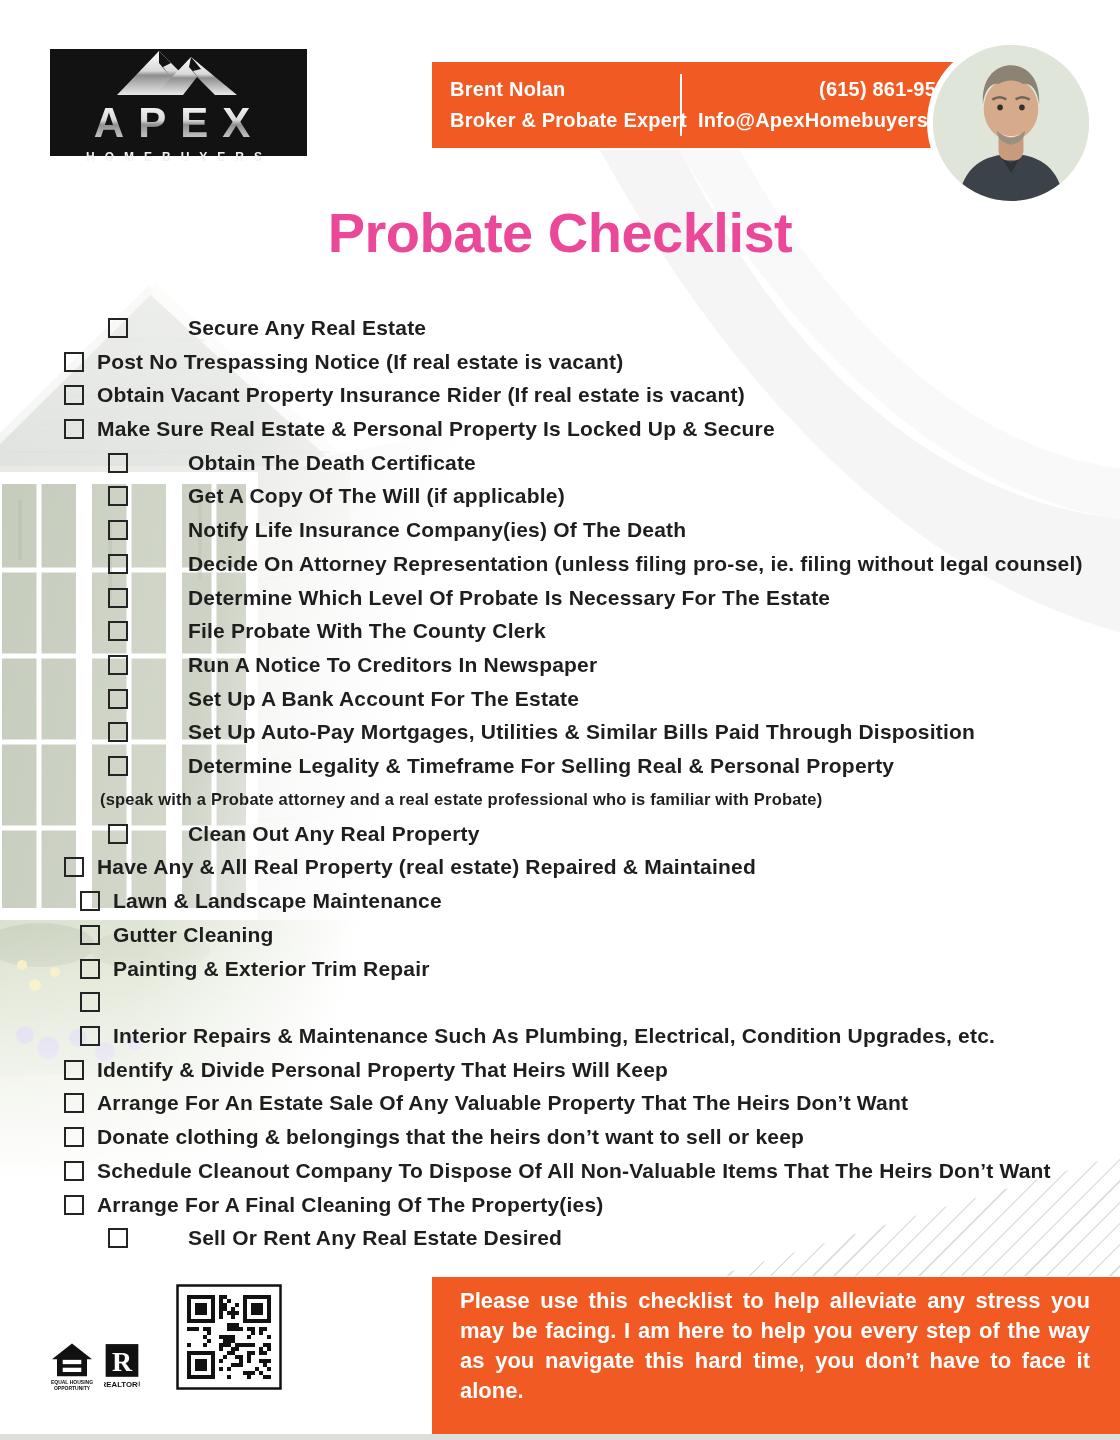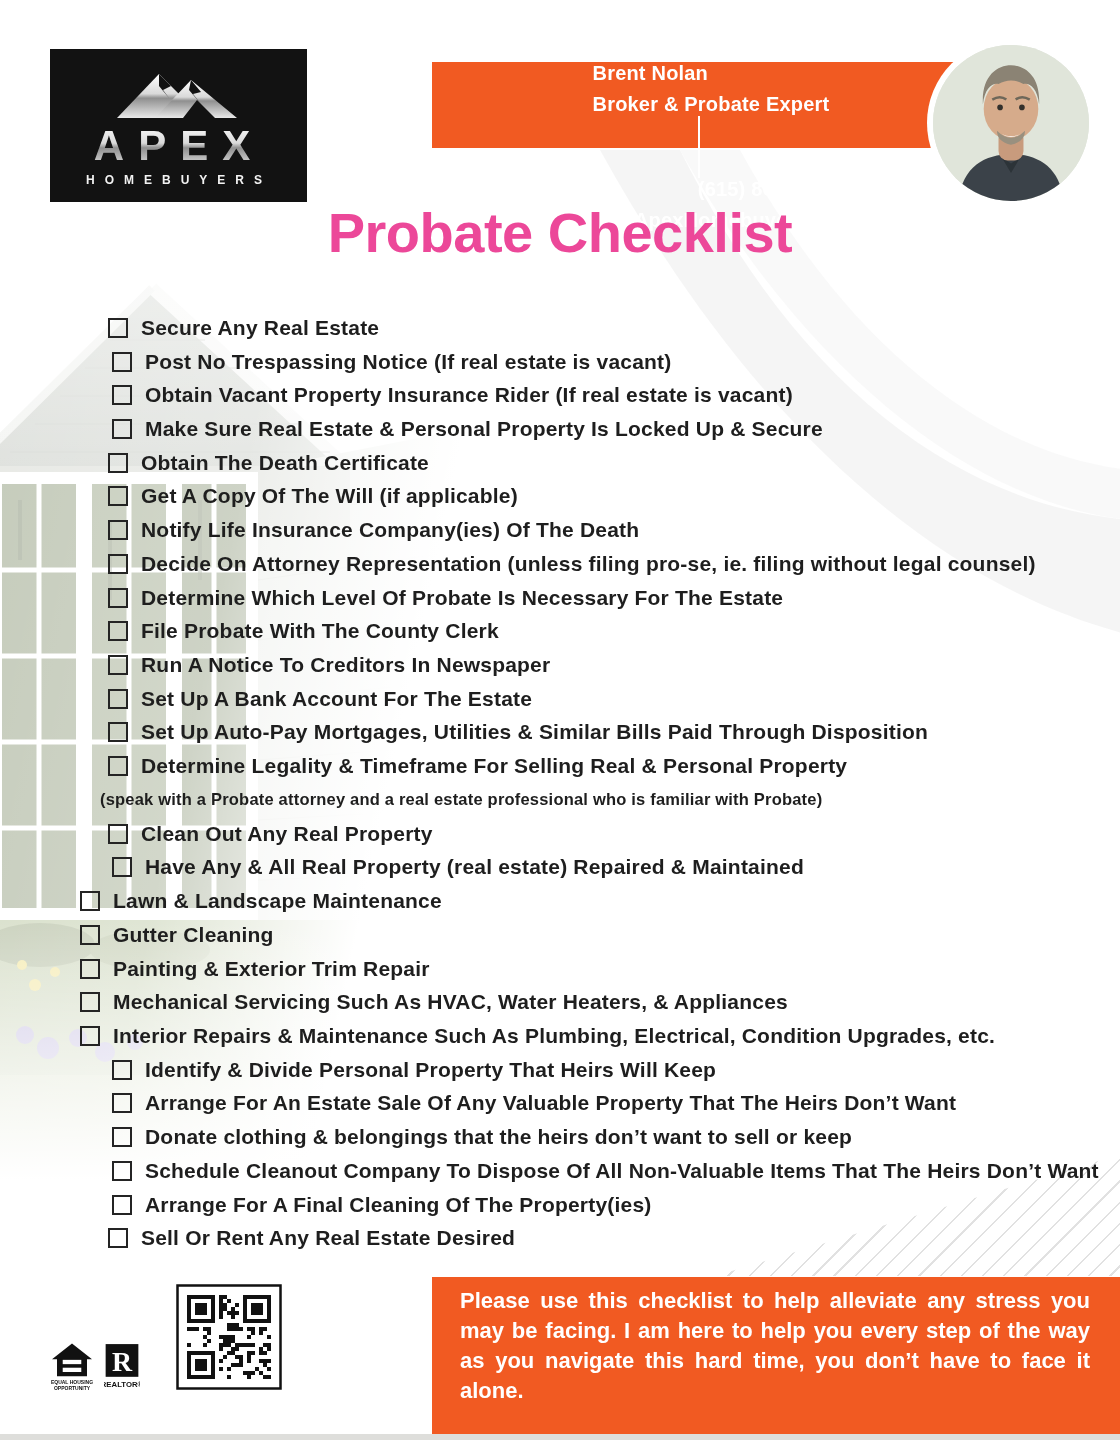--- a/index.html
+++ b/index.html
@@ -19,46 +19,46 @@
   .swoosh{position:absolute;left:0;top:0;z-index:0;}
   .hatch{
     position:absolute;left:660px;top:1152px;width:460px;height:124px;z-index:0;
     background:repeating-linear-gradient(135deg, rgba(120,120,120,.22) 0 1.6px, transparent 1.6px 15px);
     clip-path:polygon(12% 100%, 100% 2%, 100% 100%);
   }
   .page-edge{position:absolute;left:0;right:0;bottom:0;height:6px;background:#dededb;z-index:3;}
 
   
   .logo-box{
-    position:absolute;left:50px;top:49px;width:257px;height:153px;
+    position:absolute;left:50px;top:49px;width:257px;height:107px;
     background:#121212;z-index:2;display:flex;align-items:center;justify-content:center;
   }
   .banner{
     position:absolute;left:432px;top:62px;width:533px;height:86px;z-index:2;
-    display:flex;align-items:center;color:#fff;flex-direction:column;
+    display:flex;align-items:center;color:#fff;
   }
   .banner .col{display:flex;flex-direction:column;gap:8px;}
   .banner .col.left{padding-left:18px;width:230px;}
   .banner .col.right{padding-left:16px;text-align:right;}
   .banner .line{font-size:20px;font-weight:700;letter-spacing:.2px;white-space:nowrap;}
   .banner .vr{width:2px;height:62px;background:#fff;flex:none;}
   .avatar{
     position:absolute;left:933px;top:45px;width:156px;height:156px;z-index:3;
     border-radius:50%;overflow:hidden;background:#e3e7de;box-shadow:0 0 0 6px #fff;
   }
   .title{
     position:absolute;left:0;top:200px;width:1120px;z-index:2;margin:0;
     text-align:center;font-size:56px;font-weight:800;color:#ec4899;letter-spacing:-.5px;
   }
 
   
   .checklist{position:absolute;left:0;top:311px;width:1120px;z-index:2;}
   .row{height:33.72px;display:flex;align-items:center;}
-  .lvl0{padding-left:108px;}
-  .lvl1{padding-left:112px;}
+  .lvl0{padding-left:108px;gap:47px;}
+  .lvl1{padding-left:64px;}
   .lvl2{padding-left:80px;}
   .row.note{padding-left:100px;}
   .cb{width:16px;height:16px;border:2.3px solid #242424;margin-right:13px;flex:none;background:transparent;}
   .txt{font-size:21px;font-weight:600;color:#1e1e1e;letter-spacing:.2px;white-space:nowrap;}
   .row.note .txt{font-size:16.5px;}
 
   
   .badges{position:absolute;left:50px;top:1342px;z-index:2;display:flex;gap:10px;align-items:flex-start;}
   .qr{position:absolute;left:176px;top:1284px;z-index:2;}
   .cta{
@@ -259,21 +259,20 @@
       <div class="row lvl2">
         <span class="cb"></span>
         <span class="txt">Gutter Cleaning</span>
       </div>
       <div class="row lvl2">
         <span class="cb"></span>
         <span class="txt">Painting &amp; Exterior Trim Repair</span>
       </div>
       <div class="row lvl2">
         <span class="cb"></span>
-        <span class="txt">Mechanical Servicing Such As HVAC, Water Heaters, &amp; Appliances</span>
       </div>
       <div class="row lvl2">
         <span class="cb"></span>
         <span class="txt">Interior Repairs &amp; Maintenance Such As Plumbing, Electrical, Condition Upgrades, etc.</span>
       </div>
       <div class="row lvl1">
         <span class="cb"></span>
         <span class="txt">Identify &amp; Divide Personal Property That Heirs Will Keep</span>
       </div>
       <div class="row lvl1">

